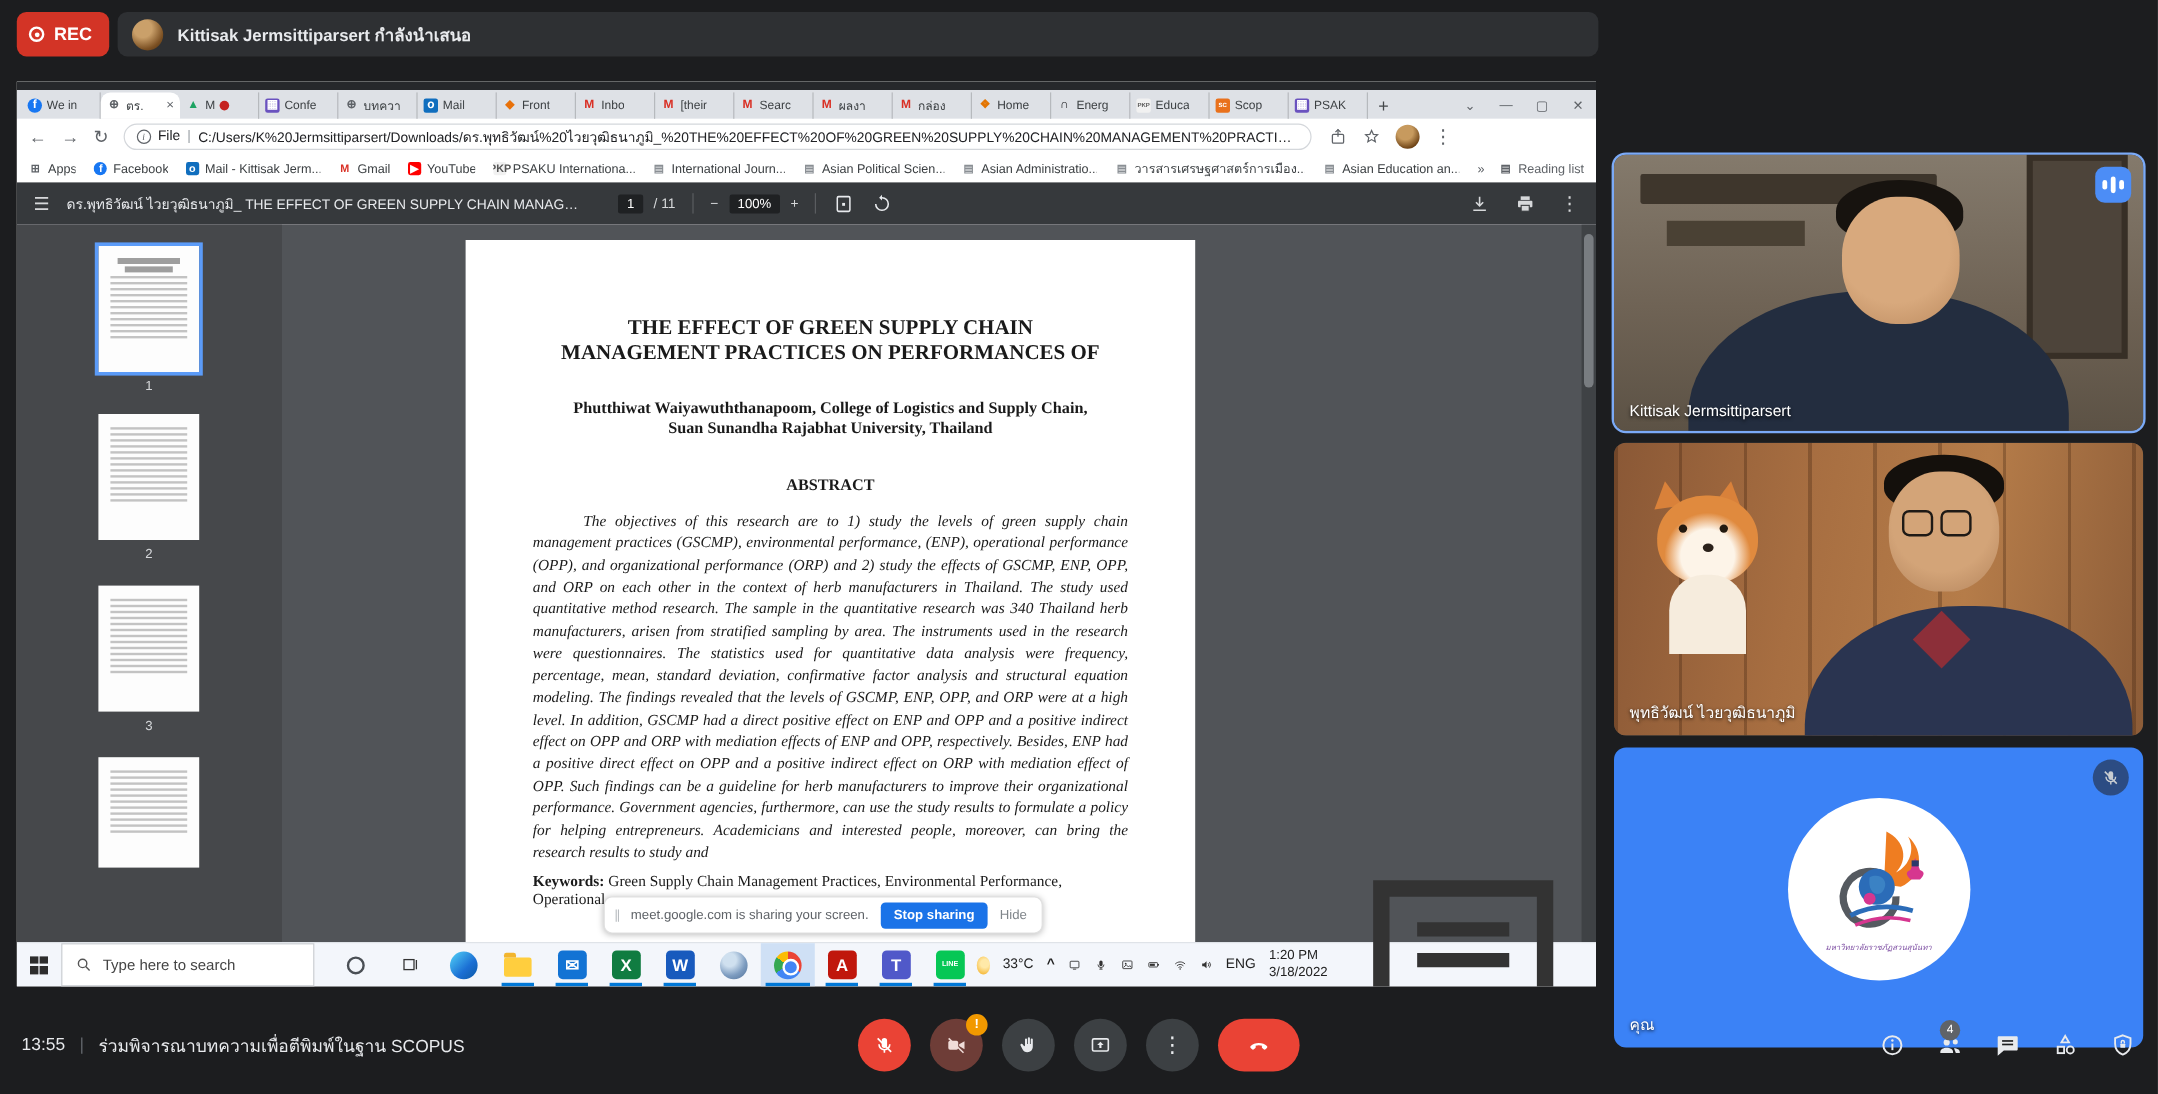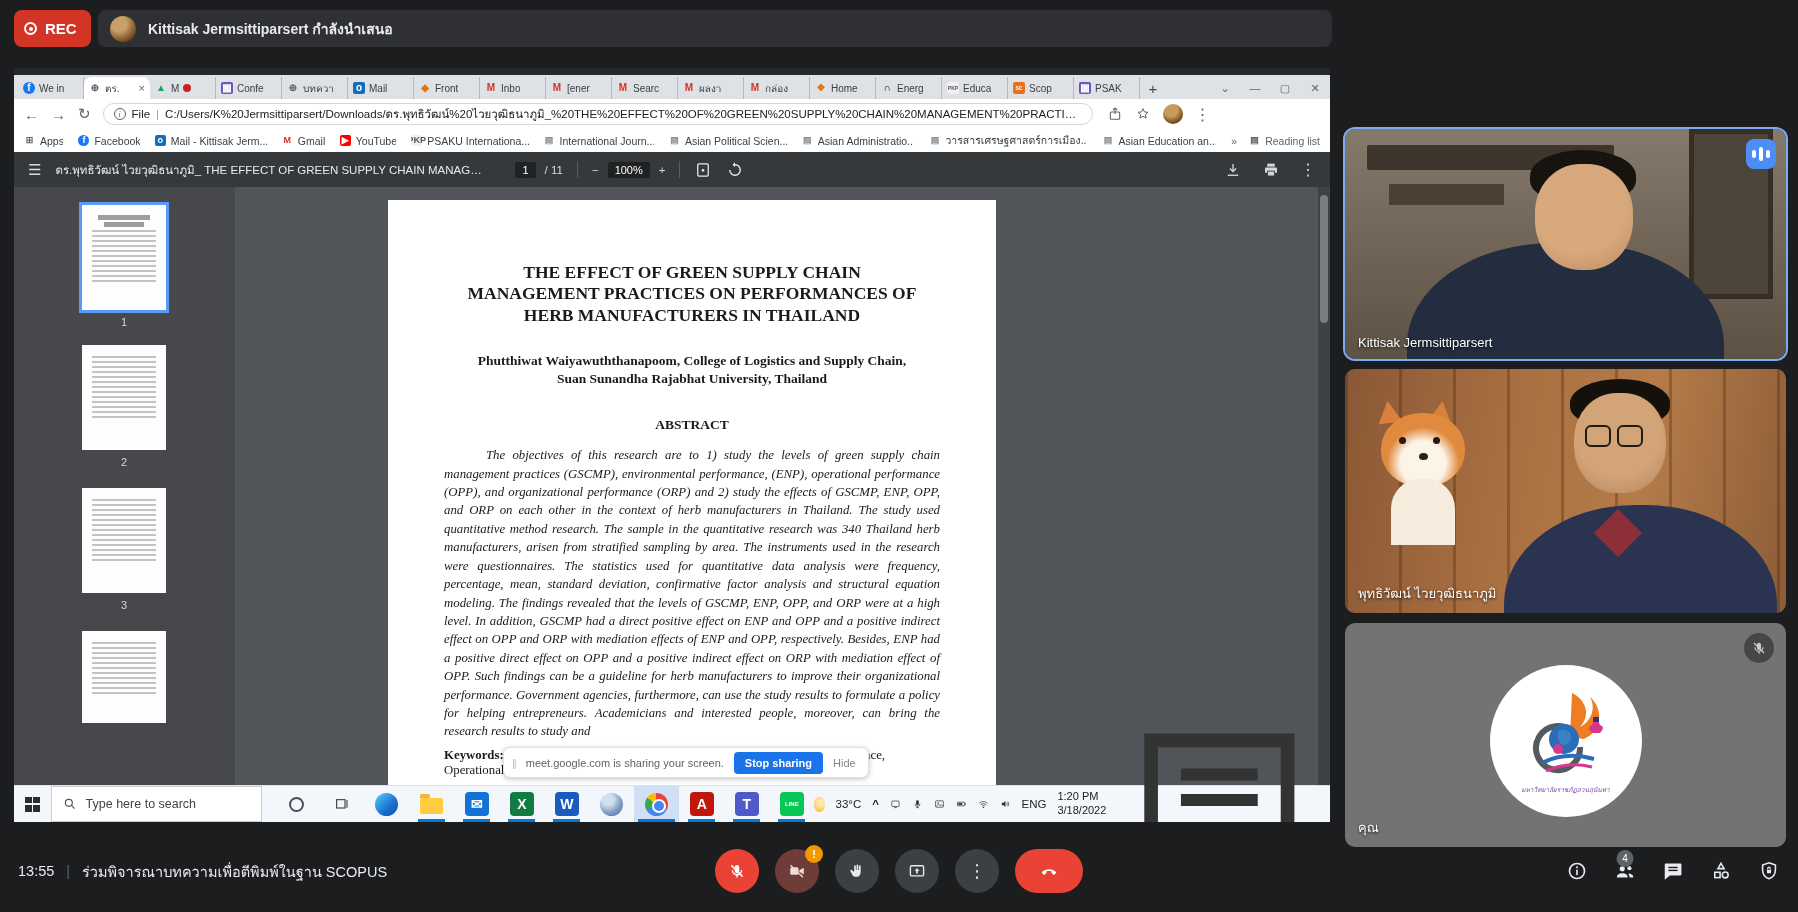--- a/index.html
+++ b/index.html
@@ -170,21 +170,21 @@
   .dog-nose { position:absolute; top:50px; left:52px; width:9px; height:7px; border-radius:50%; background:#2b211a; }
   .dog-chest { position:absolute; top:76px; left:24px; width:64px; height:66px; border-radius:45% 45% 0 0; background:#f6ecdd; }
   .t2-head { position:absolute; left:52%; top:10%; width:92px; height:100px; border-radius:46%;
     background:radial-gradient(circle at 48% 42%, #d3a478 0 55%, #b3835b); z-index:2; }
   .t2-hair { position:absolute; left:51%; top:4%; width:100px; height:48px; border-radius:50% 50% 42% 42%; background:#14100c; z-index:1; }
   .glasses { position:absolute; left:54.5%; top:23%; display:flex; gap:6px; z-index:3; }
   .glasses i { width:26px; height:22px; border:2.5px solid #1e1a16; border-radius:6px; }
   .t2-body { position:absolute; left:36%; bottom:-4px; width:62%; height:46%; background:#2a3450;
     border-radius:48% 48% 0 0 / 88% 88% 0 0; z-index:1; }
   .t2-collar { position:absolute; left:58%; bottom:26%; width:34px; height:34px; background:#8c2f39; transform:rotate(45deg); z-index:2; }
-  .t3 { top:580px; height:224px; background:#737373; }
+  .t3 { top:580px; height:250px; background:#3b82f6; }
   .t3-avatar { position:absolute; left:50%; top:42px; transform:translateX(-50%); width:152px; height:152px;
     border-radius:50%; background:#fff; display:flex; flex-direction:column; align-items:center; justify-content:center; }
   .t3-logo { width:108px; height:104px; }
   .t3-cap { font-size:6.5px; color:#7a4aa0; font-style:italic; margin-top:-6px; }
   .tile-mic-off { position:absolute; top:10px; right:12px; width:30px; height:30px; border-radius:50%;
     background:rgba(32,33,36,.55); color:#c9cdd1; display:flex; align-items:center; justify-content:center; z-index:5; }
   .tile-mic-off svg { width:17px; height:17px; }
 
   svg { display:block; }
   .i14 { width:14px; height:14px; }
@@ -239,21 +239,21 @@
           <div class="tab">
             <span class="tab-fav" style="color: rgb(232, 113, 10);">◆</span>
             <span class="tab-label">Front</span>
           </div>
           <div class="tab">
             <span class="tab-fav" style="color: rgb(217, 48, 37);">M</span>
             <span class="tab-label">Inbo</span>
           </div>
           <div class="tab">
             <span class="tab-fav" style="color: rgb(217, 48, 37);">M</span>
-            <span class="tab-label">[ener</span>
+            <span class="tab-label">[their</span>
           </div>
           <div class="tab">
             <span class="tab-fav" style="color: rgb(217, 48, 37);">M</span>
             <span class="tab-label">Searc</span>
           </div>
           <div class="tab">
             <span class="tab-fav" style="color: rgb(217, 48, 37);">M</span>
             <span class="tab-label">ผลงา</span>
           </div>
           <div class="tab">
@@ -481,21 +481,20 @@
             <div class="tl"></div>
             <div class="tl"></div>
             <div class="tl"></div>
           </div>
         </div>
 
       <div class="page">
         <div class="p-title" id="paper-title">
             <div>THE EFFECT OF GREEN SUPPLY CHAIN</div>
             <div>MANAGEMENT PRACTICES ON PERFORMANCES OF</div>
-            <div>HERB MANUFACTURERS IN THAILAND</div>
           </div>
         <div class="p-authors" id="paper-authors">
             <div>Phutthiwat Waiyawuththanapoom, College of Logistics and Supply Chain,</div>
             <div>Suan Sunandha Rajabhat University, Thailand</div>
           </div>
         <div class="p-abs-head">ABSTRACT</div>
         <div class="p-abstract">The objectives of this research are to 1) study the levels of green supply chain management practices (GSCMP), environmental performance, (ENP), operational performance (OPP), and organizational performance (ORP) and 2) study the effects of GSCMP, ENP, OPP, and ORP on each other in the context of herb manufacturers in Thailand. The study used quantitative method research. The sample in the quantitative research was 340 Thailand herb manufacturers, arisen from stratified sampling by area. The instruments used in the research were questionnaires. The statistics used for quantitative data analysis were frequency, percentage, mean, standard deviation, confirmative factor analysis and structural equation modeling. The findings revealed that the levels of GSCMP, ENP, OPP, and ORP were at a high level. In addition, GSCMP had a direct positive effect on ENP and OPP and a positive indirect effect on OPP and ORP with mediation effects of ENP and OPP, respectively. Besides, ENP had a positive direct effect on OPP and a positive indirect effect on ORP with mediation effect of OPP. Such findings can be a guideline for herb manufacturers to improve their organizational performance. Government agencies, furthermore, can use the study results to formulate a policy for helping entrepreneurs. Academicians and interested people, moreover, can bring the research results to study and</div>
         <div class="p-keywords">
           <b>Keywords:</b><span> Green Supply Chain Management Practices, Environmental Performance, Operational</span>
         </div>

